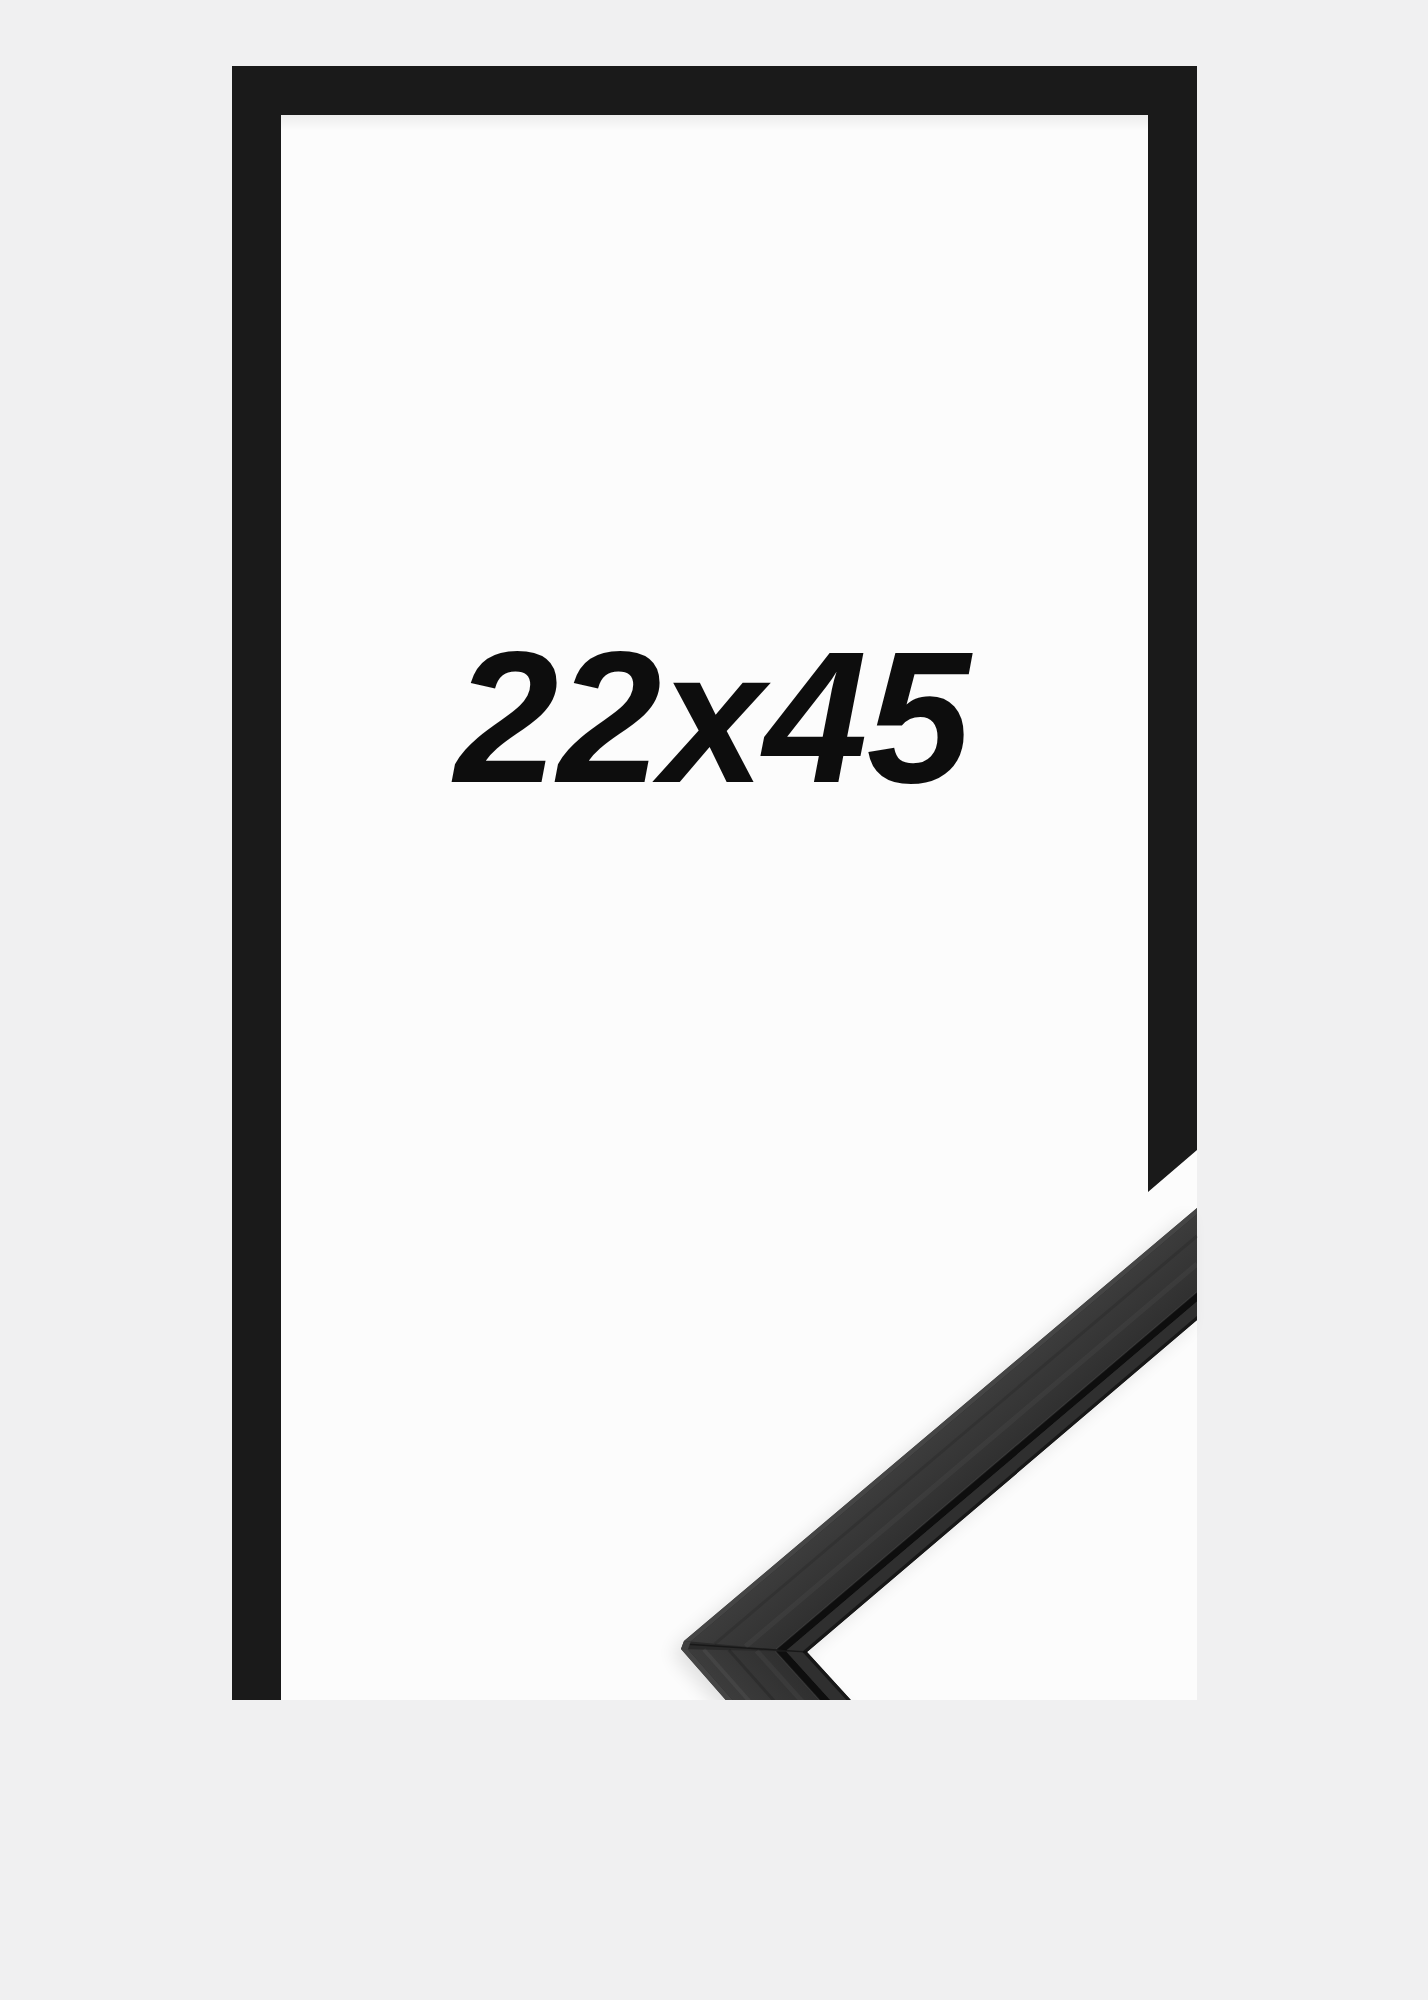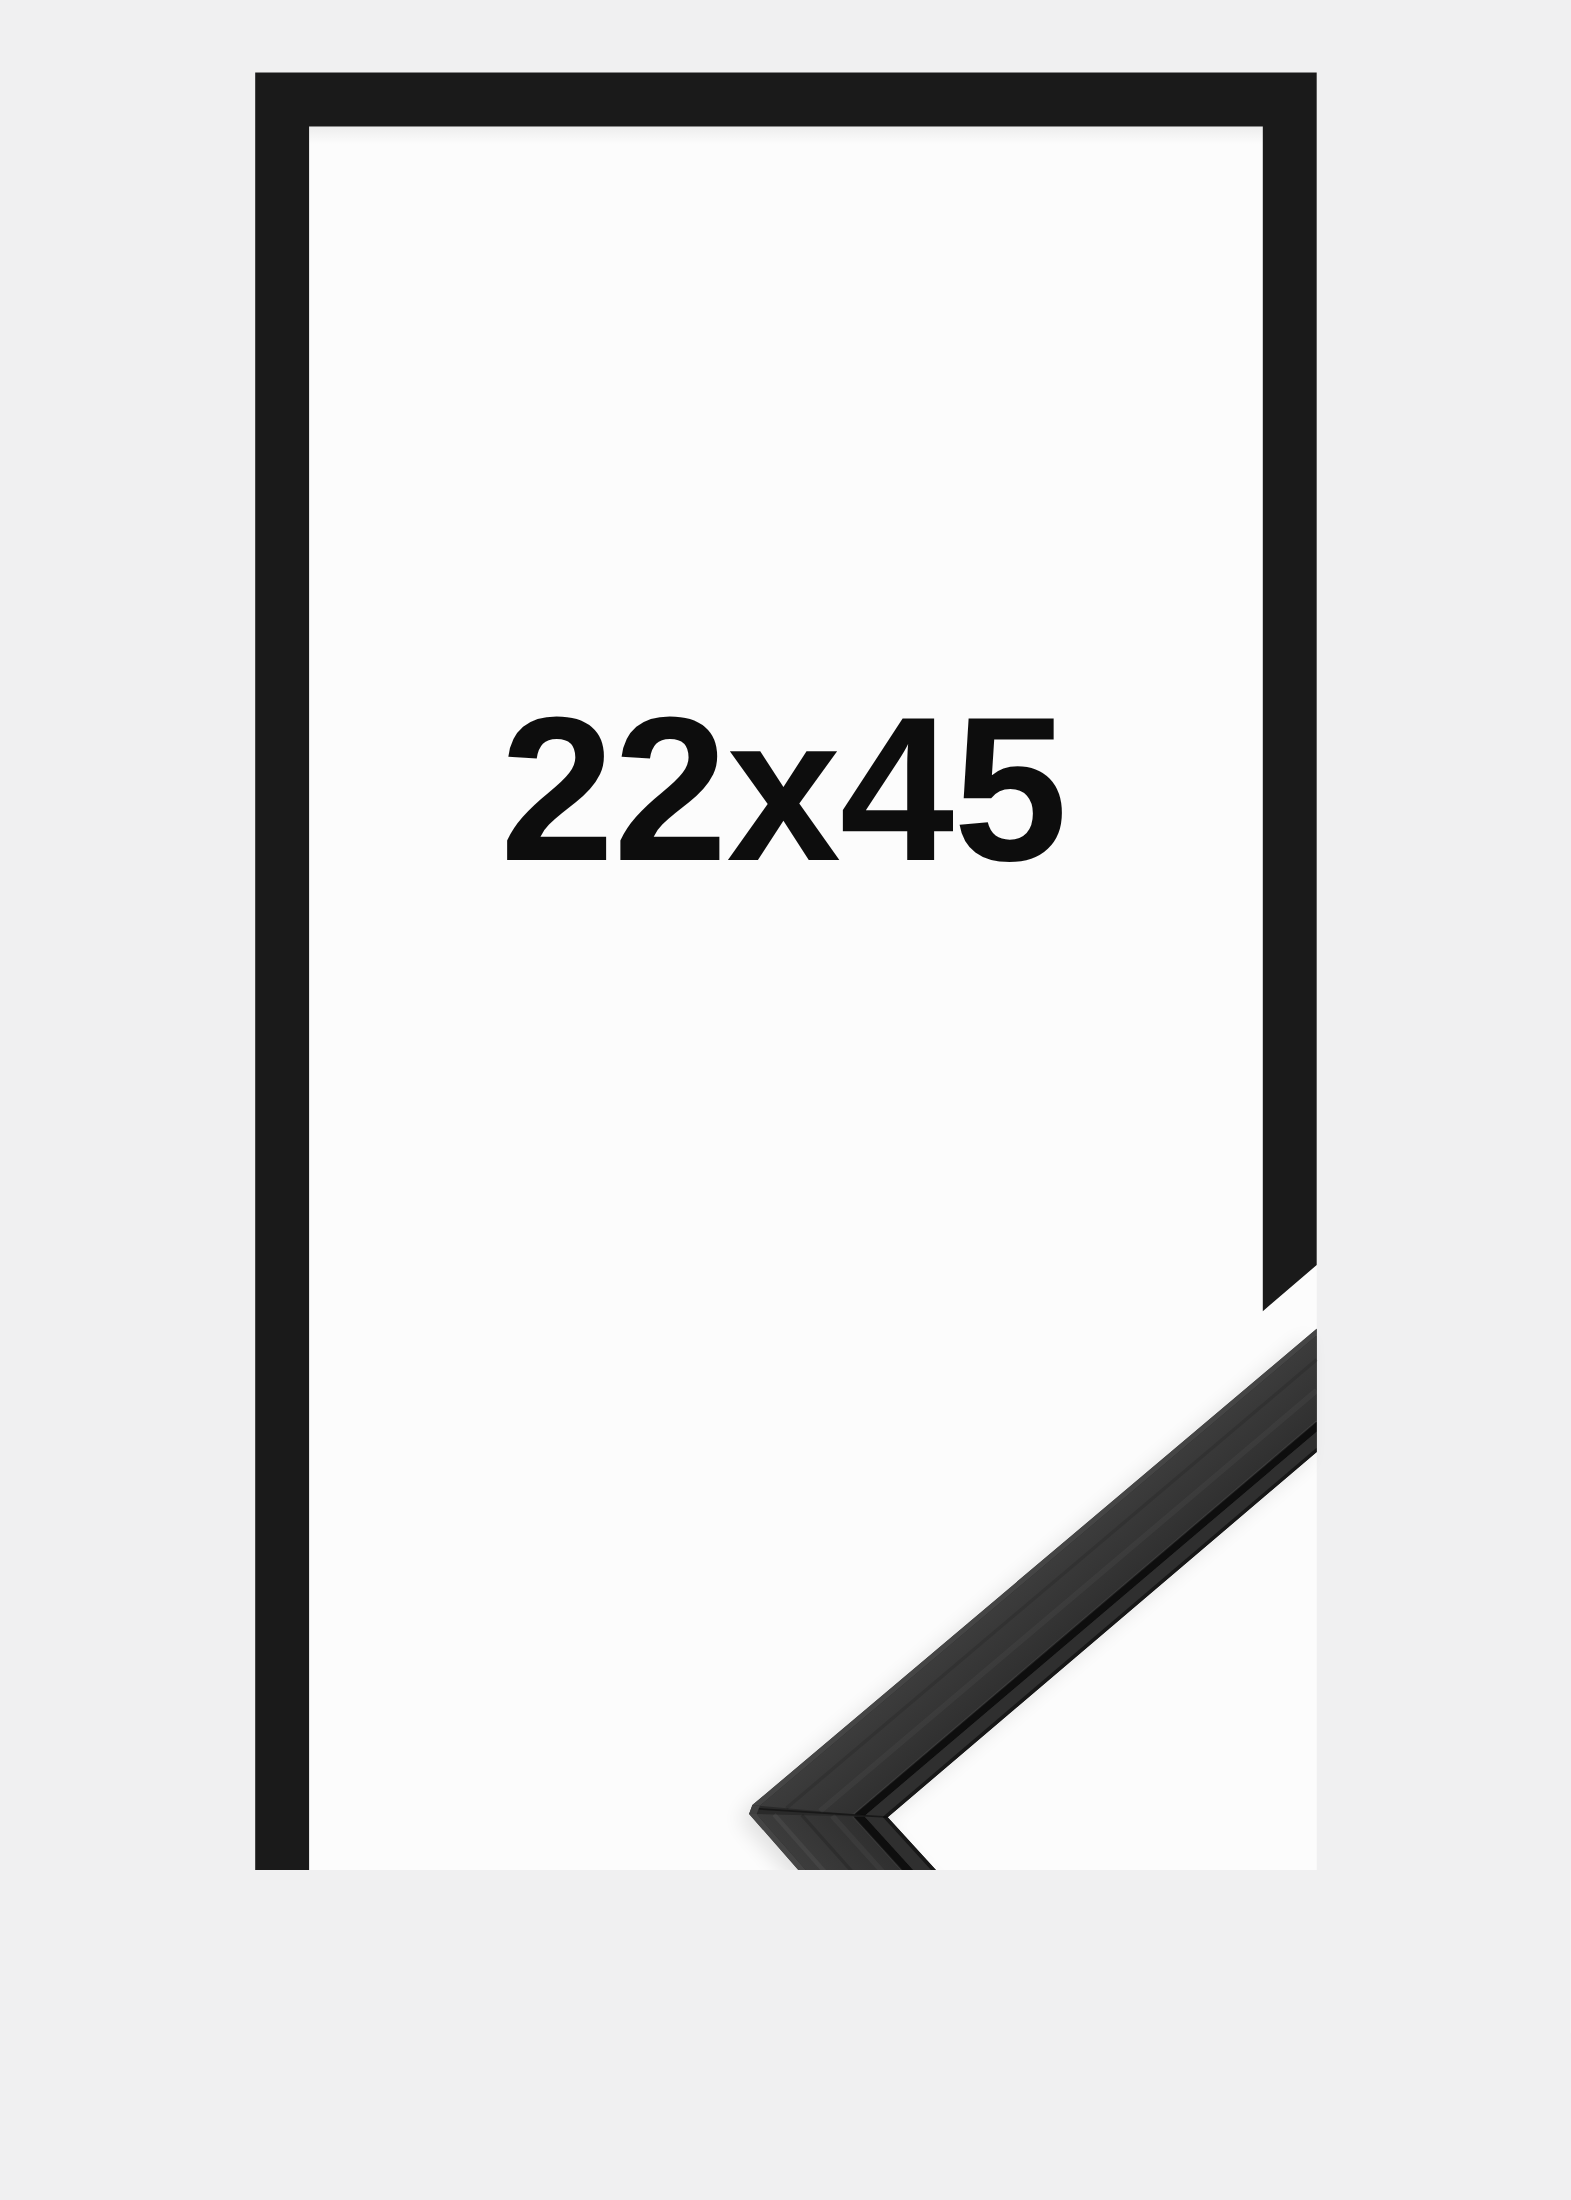--- a/index.html
+++ b/index.html
@@ -5,20 +5,21 @@
   html, body {
     margin: 0;
     padding: 0;
     background: #f0f0f1;
   }
   .stage {
     position: relative;
     width: 1428px;
     height: 1700px;
     overflow: hidden;
+    font-style: italic;
   }
   svg { display: block; }
   text.size-label {
     font-family: "Liberation Sans", sans-serif;
     font-weight: 700;
     letter-spacing: -1px;
   }
 </style>
 </head>
 <body>

